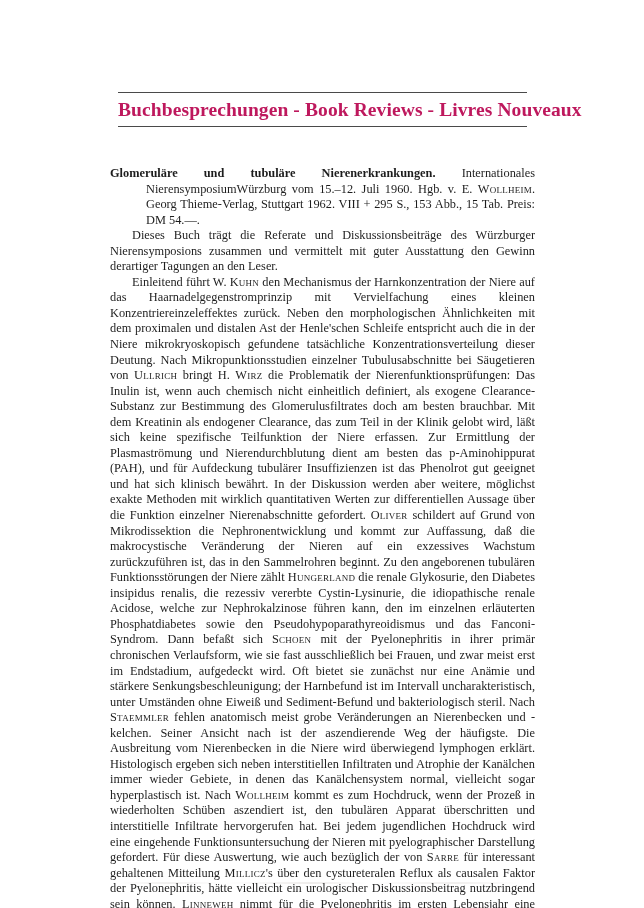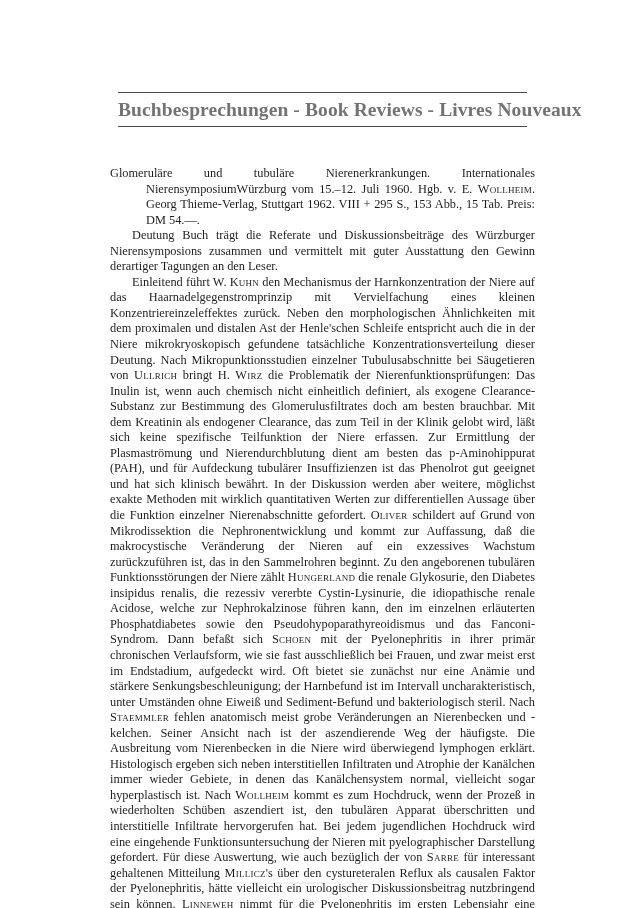--- a/index.html
+++ b/index.html
@@ -32,21 +32,21 @@
   }
   .rule-top    { margin-bottom: 5px; }
   .rule-bottom { margin-top: 4px; }
 
   .header-title {
     font-size: 19.5px;
     font-weight: bold;
     text-align: center;
     letter-spacing: 0.1px;
     line-height: 1.25;
-    color: #737373;
+    color: #be185d;
     white-space: nowrap;
   }
 
   
   .body-col {
     position: absolute;
     left: 110px;
     top: 166px;
     width: 425px;
     font-size: 12.35px;
@@ -66,21 +66,21 @@
   .entry .cite-first {
     margin-left: -36px;
   }
 
   .para {
     margin: 0;
     text-indent: 22px;
   }
 
   .booktitle {
-    font-weight: normal;
+    font-weight: bold;
   }
 
   
   .sc {
     font-variant: small-caps;
     letter-spacing: 0.25px;
   }
 
   
   .scan-edge {
@@ -107,21 +107,21 @@
   <div class="header-block">
     <div class="rule rule-top"></div>
     <div class="header-title">Buchbesprechungen - Book Reviews - Livres Nouveaux</div>
     <div class="rule rule-bottom"></div>
   </div>
 
   <div class="body-col">
 
     <p class="entry"><span class="cite-first"><span class="booktitle">Glomeruläre und tubuläre Nierenerkrankungen.</span><span> Internationales Nierensymposium</span></span><span>Würzburg vom 15.–12. Juli 1960. Hgb. v. E. </span><span class="sc">Wollheim</span><span>. Georg Thieme-Verlag,</span> <span>Stuttgart 1962. VIII + 295 S., 153 Abb., 15 Tab. Preis: DM 54.—.</span></p>
 
-    <p class="para">Deutung Buch trägt die Referate und Diskussionsbeiträge des Würzburger Nierensymposions zusammen und vermittelt mit guter Ausstattung den Gewinn derartiger Tagungen an den Leser.</p>
+    <p class="para">Dieses Buch trägt die Referate und Diskussionsbeiträge des Würzburger Nierensymposions zusammen und vermittelt mit guter Ausstattung den Gewinn derartiger Tagungen an den Leser.</p>
 
     <p class="para"><span>Einleitend führt W. </span><span class="sc">Kuhn</span><span> den Mechanismus der Harnkonzentration der Niere auf das Haarnadelgegenstromprinzip mit Vervielfachung eines kleinen Konzentriereinzeleffektes zurück. Neben den morphologischen Ähnlichkeiten mit dem proximalen und distalen Ast der Henle'schen Schleife entspricht auch die in der Niere mikrokryoskopisch gefundene tatsächliche Konzentrationsverteilung dieser Deutung. Nach Mikropunktionsstudien einzelner Tubulusabschnitte bei Säugetieren von </span><span class="sc">Ullrich</span><span> bringt H. </span><span class="sc">Wirz</span><span> die Problematik der Nierenfunktionsprüfungen: Das Inulin ist, wenn auch chemisch nicht einheitlich definiert, als exogene Clearance-Substanz zur Bestimmung des Glomerulusfiltrates doch am besten brauchbar. Mit dem Kreatinin als endogener Clearance, das zum Teil in der Klinik gelobt wird, läßt sich keine spezifische Teilfunktion der Niere erfassen. Zur Ermittlung der Plasmaströmung und Nierendurchblutung dient am besten das p-Aminohippurat (PAH), und für Aufdeckung tubulärer Insuffizienzen ist das Phenolrot gut geeignet und hat sich klinisch bewährt. In der Diskussion werden aber weitere, möglichst exakte Methoden mit wirklich quantitativen Werten zur differentiellen Aussage über die Funktion einzelner Nierenabschnitte gefordert. </span><span class="sc">Oliver</span><span> schildert auf Grund von Mikrodissektion die Nephronentwicklung und kommt zur Auffassung, daß die makrocystische Veränderung der Nieren auf ein exzessives Wachstum zurückzuführen ist, das in den Sammelrohren beginnt. Zu den angeborenen tubulären Funktionsstörungen der Niere zählt </span><span class="sc">Hungerland</span><span> die renale Glykosurie, den Diabetes insipidus renalis, die rezessiv vererbte Cystin-Lysinurie, die idiopathische renale Acidose, welche zur Nephrokalzinose führen kann, den im einzelnen erläuterten Phosphatdiabetes sowie den Pseudohypoparathyreoidismus und das Fanconi-Syndrom. Dann befaßt sich </span><span class="sc">Schoen</span><span> mit der Pyelonephritis in ihrer primär chronischen Verlaufsform, wie sie fast ausschließlich bei Frauen, und zwar meist erst im Endstadium, aufgedeckt wird. Oft bietet sie zunächst nur eine Anämie und stärkere Senkungsbeschleunigung; der Harnbefund ist im Intervall uncharakteristisch, unter Umständen ohne Eiweiß und Sediment-Befund und bakteriologisch steril. Nach </span><span class="sc">Staemmler</span><span> fehlen anatomisch meist grobe Veränderungen an Nierenbecken und -kelchen. Seiner Ansicht nach ist der aszendierende Weg der häufigste. Die Ausbreitung vom Nierenbecken in die Niere wird überwiegend lymphogen erklärt. Histologisch ergeben sich neben interstitiellen Infiltraten und Atrophie der Kanälchen immer wieder Gebiete, in denen das Kanälchensystem normal, vielleicht sogar hyperplastisch ist. Nach </span><span class="sc">Wollheim</span><span> kommt es zum Hochdruck, wenn der Prozeß in wiederholten Schüben aszendiert ist, den tubulären Apparat überschritten und interstitielle Infiltrate hervorgerufen hat. Bei jedem jugendlichen Hochdruck wird eine eingehende Funktionsuntersuchung der Nieren mit pyelographischer Darstellung gefordert. Für diese Auswertung, wie auch bezüglich der von </span><span class="sc">Sarre</span><span> für interessant gehaltenen Mitteilung </span><span class="sc">Millicz</span><span>'s über den cystureteralen Reflux als causalen Faktor der Pyelonephritis, hätte vielleicht ein urologischer Diskussionsbeitrag nutzbringend sein können. </span><span class="sc">Linneweh</span><span> nimmt für die Pyelonephritis im ersten Lebensjahr eine hämatolymphogene Infektion an, deren tubuläre Erholung, wie durch Phenolrotausscheidung nachgewiesen wurde, sechs Wochen benötigt. Vor der Nierenpunktion sollte die Möglichkeit einer quantitativen Harndiagnostik ausgeschöpft sein. Die interstitielle Nephritis stellt </span></p>
 
   </div>
 
   <div class="scan-edge"></div>
 
 </div>
 
 </body></html>

